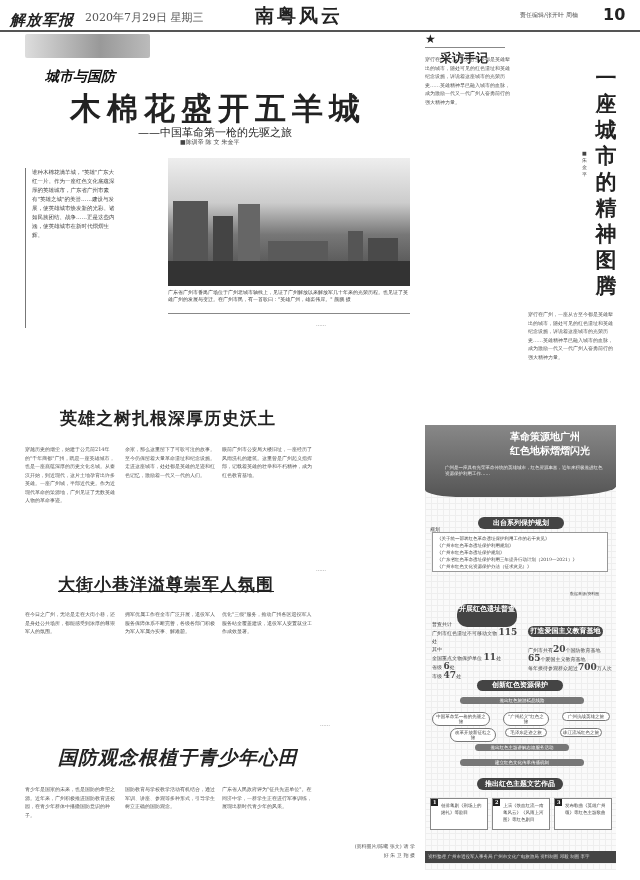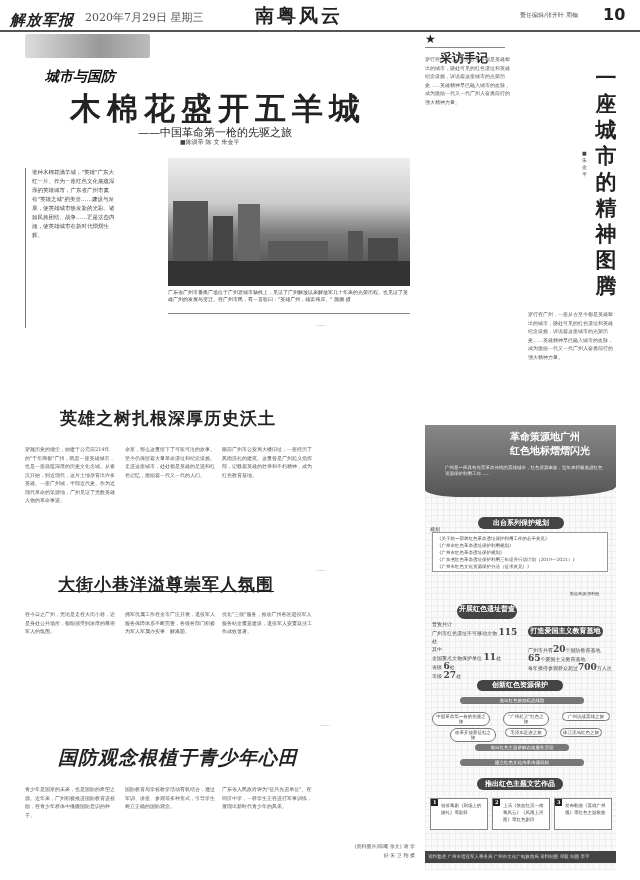--- a/index.html
+++ b/index.html
@@ -114,28 +114,28 @@
 <div class="abs small" style="left:430px;top:525px;">规划</div>
 <div class="abs listbox">
   <div>《关于统一部署红色革命遗址保护利用工作的若干意见》</div>
   <div>《广州市红色革命遗址保护利用规划》</div>
   <div>《广州市红色革命遗址保护规划》</div>
   <div>《广东省红色革命遗址保护利用三年提升行动计划（2019—2021）》</div>
   <div>《广州市红色文化资源保护办法（征求意见）》</div>
 </div>
 <div class="abs small" style="left:570px;top:590px;font-size:4px;">数据来源/资料图</div>
 
-<div class="abs pill" style="left:457px;top:604px;width:60px;height:15px;line-height:11px;">开展红色遗址普查</div>
+<div class="abs pill" style="left:457px;top:604px;width:60px;height:23px;line-height:11px;">开展红色遗址普查</div>
 <div class="abs small" style="left:432px;top:620px;width:90px;">
   <div>普查共计</div>
   <div><span>广州市红色遗址不可移动文物</span> <span class="big">115</span><span>处</span></div>
   <div>其中</div>
   <div><span>全国重点文物保护单位</span> <span class="big">11</span><span>处</span></div>
   <div><span>省级</span> <span class="big">6</span><span>处</span></div>
-  <div><span>市级</span> <span class="big">27</span><span>处</span></div>
+  <div><span>市级</span> <span class="big">47</span><span>处</span></div>
 </div>
 
 <div class="abs pill" style="left:528px;top:626px;width:75px;height:11px;line-height:11px;">打造爱国主义教育基地</div>
 <div class="abs small" style="left:528px;top:645px;width:85px;">
   <div><span>广州市共有</span><span class="big">20</span><span>个国防教育基地</span></div>
   <div><span class="big">65</span><span>个爱国主义教育基地</span></div>
   <div><span>每年接待参观群众超过</span><span class="big">700</span><span>万人次</span></div>
 </div>
 
 <div class="abs pill" style="left:477px;top:680px;width:86px;height:11px;line-height:11px;">创新红色资源保护</div>

